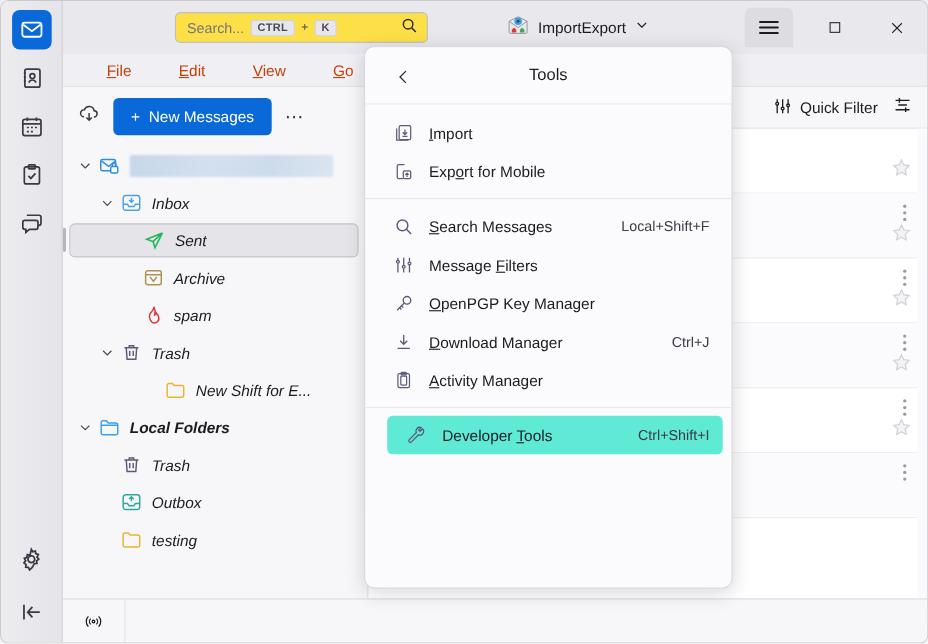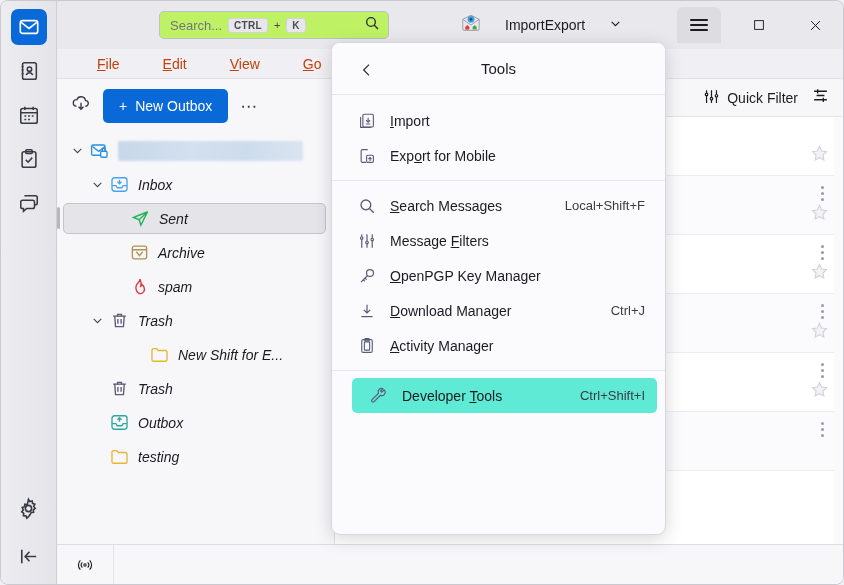--- a/index.html
+++ b/index.html
@@ -47,39 +47,39 @@
 
   
   .titlebar {
     position: absolute; left: 56px; top: 0; right: 0; height: 48px;
     background: #e9e9ed;
     display: flex; align-items: center;
   }
   .search-wrap { position: absolute; left: 102px; top: 10px; }
   .searchbar {
     width: 230px; height: 28px;
-    background: #bef264;
+    background: #fde047;
     border: 1px solid #bfbfc8;
     border-radius: 5px;
     display: flex; align-items: center;
     padding: 0 8px 0 10px;
     gap: 6px;
   }
   .search-placeholder { font-size: 13px; color: #74747e; }
   .kbd {
     font-size: 10px; font-weight: bold; color: #4a4a52;
     background: #e6e6eb; border: 1px solid #d2d2da;
     border-radius: 3px; padding: 1px 5px; letter-spacing: .3px;
   }
   .kbd-plus { font-size: 11px; color: #4a4a52; }
   .search-icon { margin-left: auto; color: #2b2a33; }
 
   .addon-btn {
     position: absolute; left: 398px; top: 10px;
-    height: 28px; display: flex; align-items: center; gap: 24px;
+    height: 28px; display: flex; align-items: center; gap: 8px;
     padding: 0 6px; border-radius: 5px;
   }
   .addon-label { font-size: 14px; color: #1c1b22; }
   .chevron-d { color: #1c1b22; }
 
   .hamburger-btn {
     position: absolute; left: 620px; top: 6px;
     width: 44px; height: 36px;
     background: #dcdce1;
     border-radius: 6px 6px 0 0;
@@ -376,21 +376,21 @@
   <div class="folder-pane">
     <div class="folder-toolbar">
       <span>
         <svg width="24" height="22" viewBox="0 0 24 24" fill="none" stroke="#3a3a44" stroke-width="1.5">
           <path d="M7 14.5a3.6 3.6 0 01.4-7.2A5 5 0 0117 8.3a3.1 3.1 0 01-.3 6.2"></path>
           <path d="M12 10.5v7M9.3 15l2.7 2.8 2.7-2.8"></path>
         </svg>
       </span>
       <div class="newmsg-btn">
         <span>+</span>
-        <span>New Outbox</span>
+        <span>New Messages</span>
       </div>
       <div class="dots-btn">⋯</div>
     </div>
     <div class="tree" id="folder-tree">
           <div class="row ind-0">
             <div class="twisty">
               <svg width="13" height="13" viewBox="0 0 24 24" fill="none" stroke="currentColor" stroke-width="2">
                 <path d="M5 9l7 7 7-7"></path>
               </svg>
             </div>
@@ -465,20 +465,34 @@
             <div class="flabel">Trash</div>
           </div>
           <div class="row ind-3">
             <div class="twisty"></div>
             <div class="ficon">
               <svg width="19" height="19" viewBox="0 0 24 24" fill="none" stroke="#e8b531" stroke-width="1.7">
                 <path d="M2.5 6.5a2 2 0 012-2h4l2 2.4h9a2 2 0 012 2v9.6a2 2 0 01-2 2h-15a2 2 0 01-2-2z"></path>
               </svg>
             </div>
             <div class="flabel">New Shift for E...</div>
+          </div>
+          <div class="row ind-0">
+            <div class="twisty">
+              <svg width="13" height="13" viewBox="0 0 24 24" fill="none" stroke="currentColor" stroke-width="2">
+                <path d="M5 9l7 7 7-7"></path>
+              </svg>
+            </div>
+            <div class="ficon">
+              <svg width="19" height="19" viewBox="0 0 24 24" fill="none" stroke="#3aa0ee" stroke-width="1.7">
+                <path d="M2.5 6.5a2 2 0 012-2h4l2 2.4h9a2 2 0 012 2v9.6a2 2 0 01-2 2h-15a2 2 0 01-2-2z"></path>
+                <path d="M2.5 9.5h19"></path>
+              </svg>
+            </div>
+            <div class="flabel bold">Local Folders</div>
           </div>
           <div class="row ind-1">
             <div class="twisty"></div>
             <div class="ficon">
               <svg width="19" height="19" viewBox="0 0 24 24" fill="none" stroke="#5b5b78" stroke-width="1.7">
                 <path d="M4 6.5h16"></path>
                 <path d="M9.5 6.5V4.2h5V6.5"></path>
                 <path d="M6 6.5l1 13.3h10l1-13.3"></path>
                 <path d="M10 10v6M14 10v6"></path>
               </svg>

